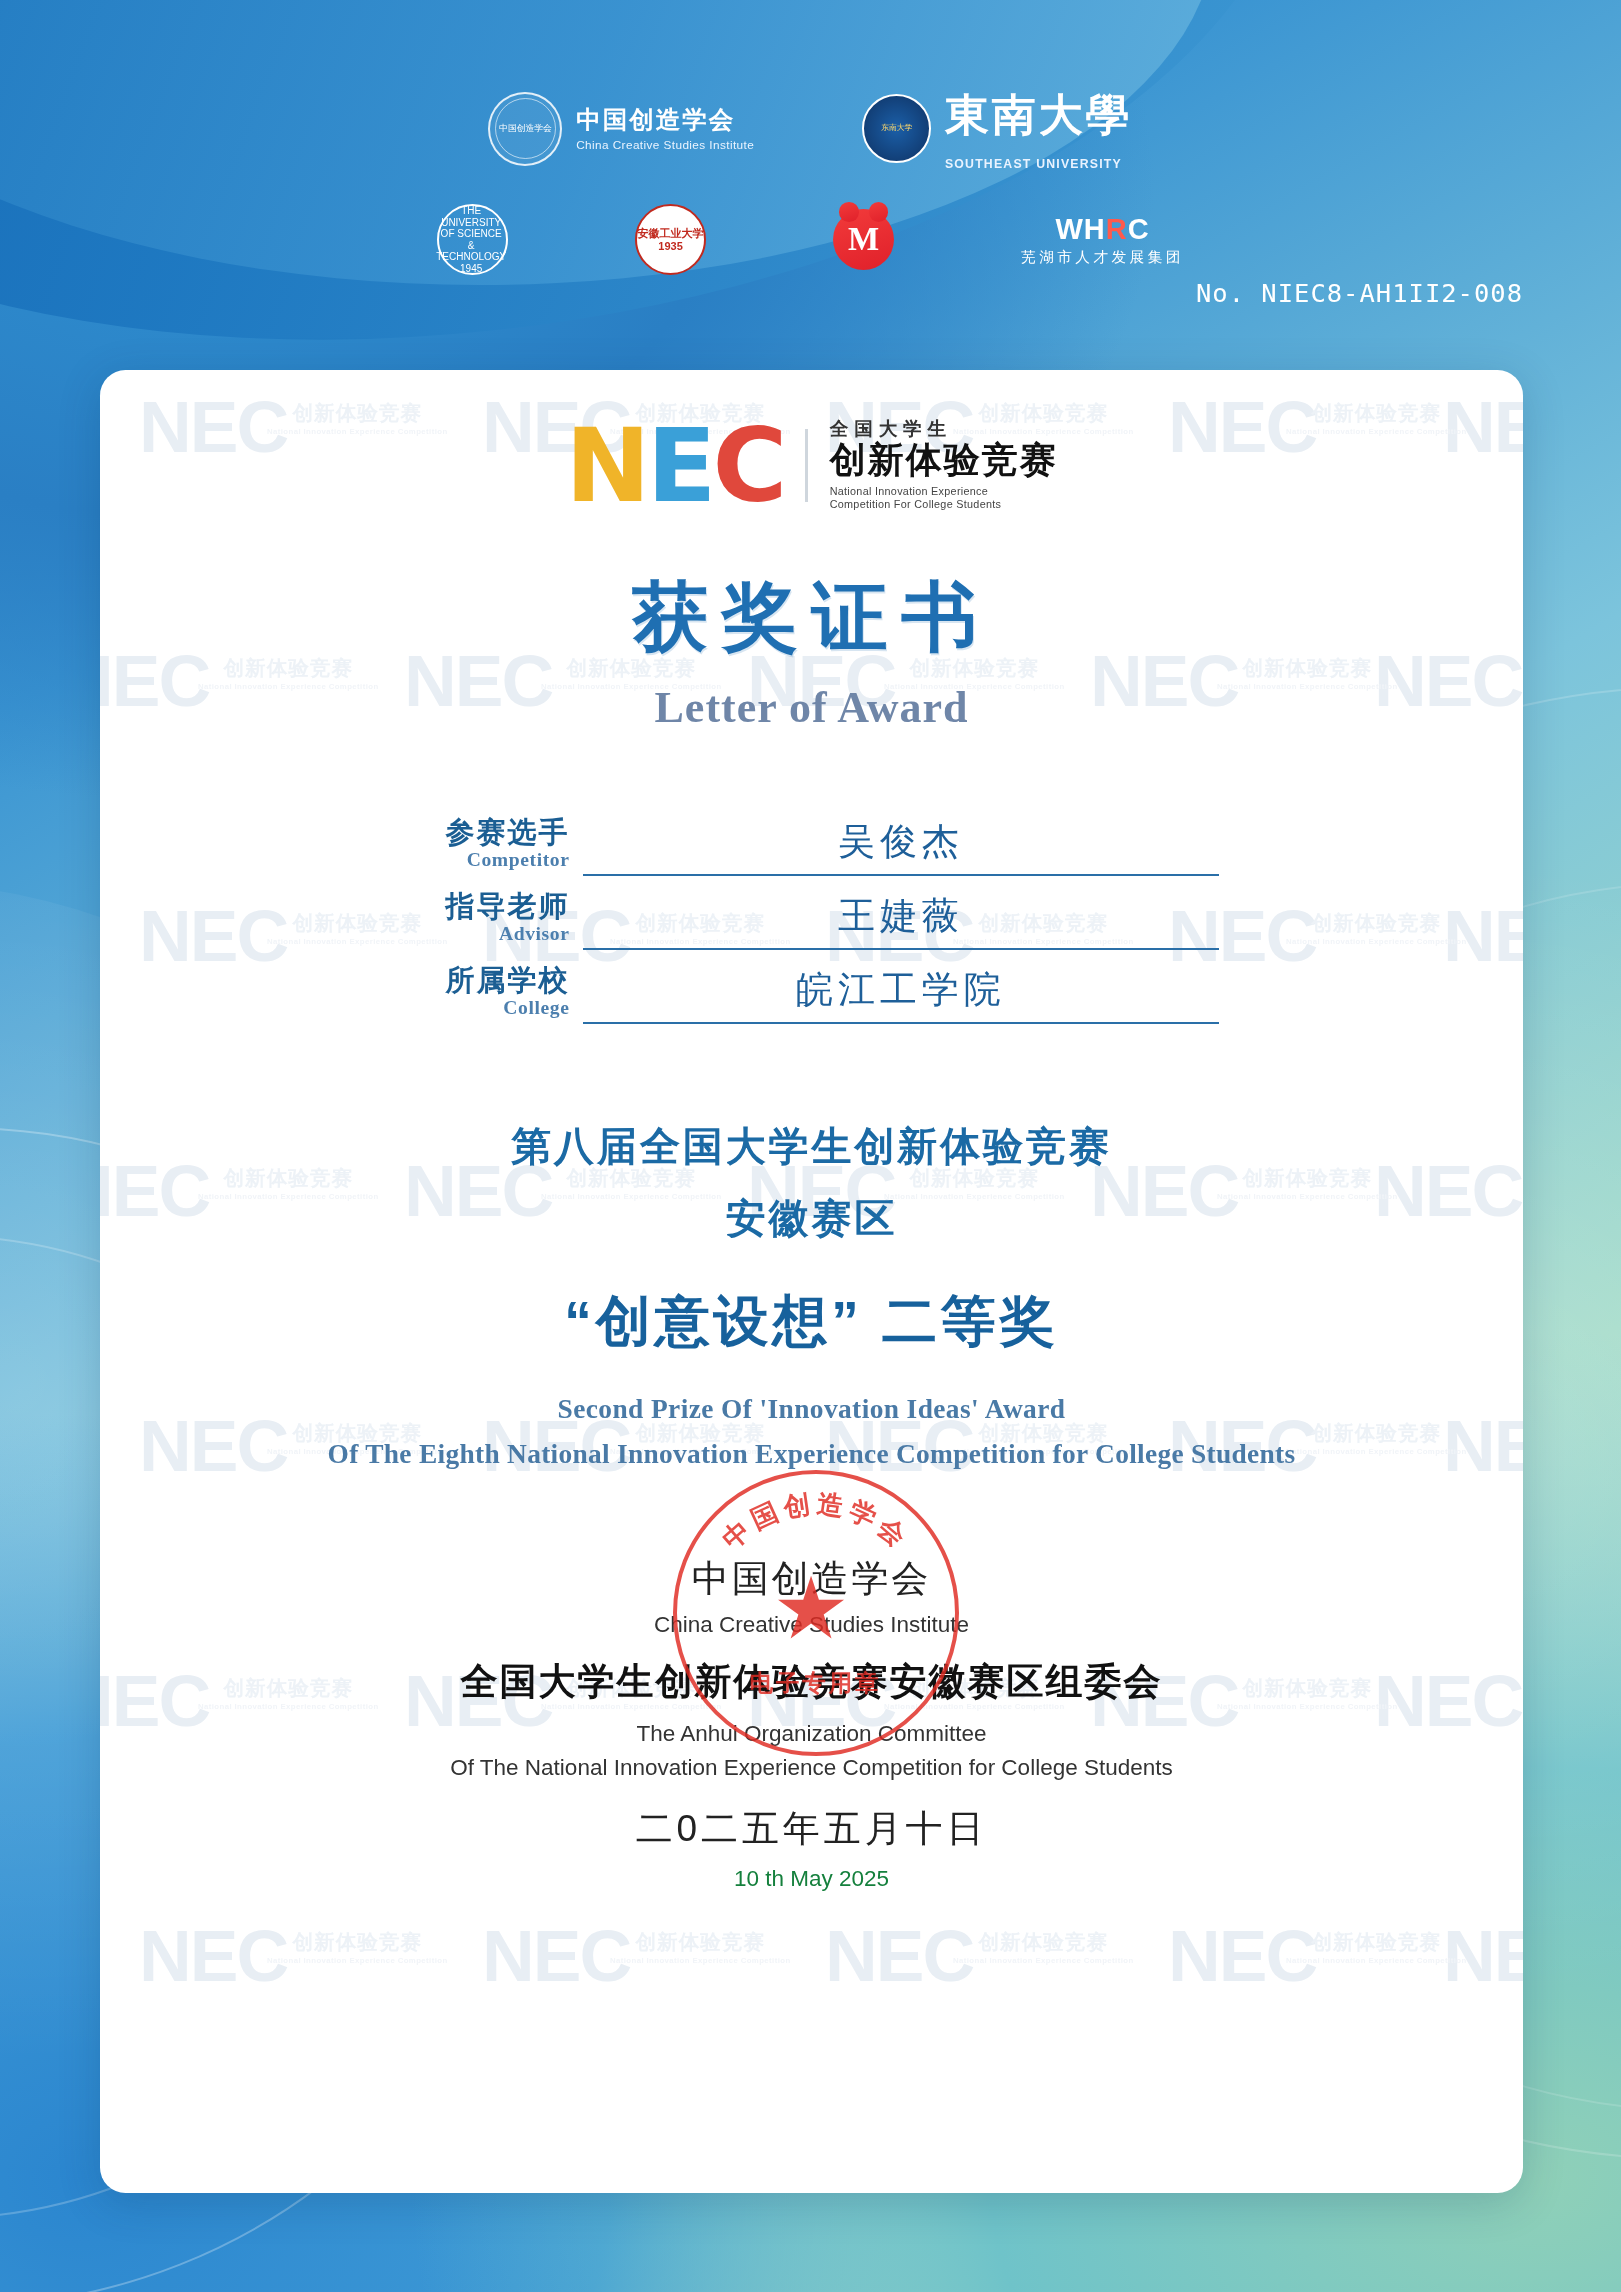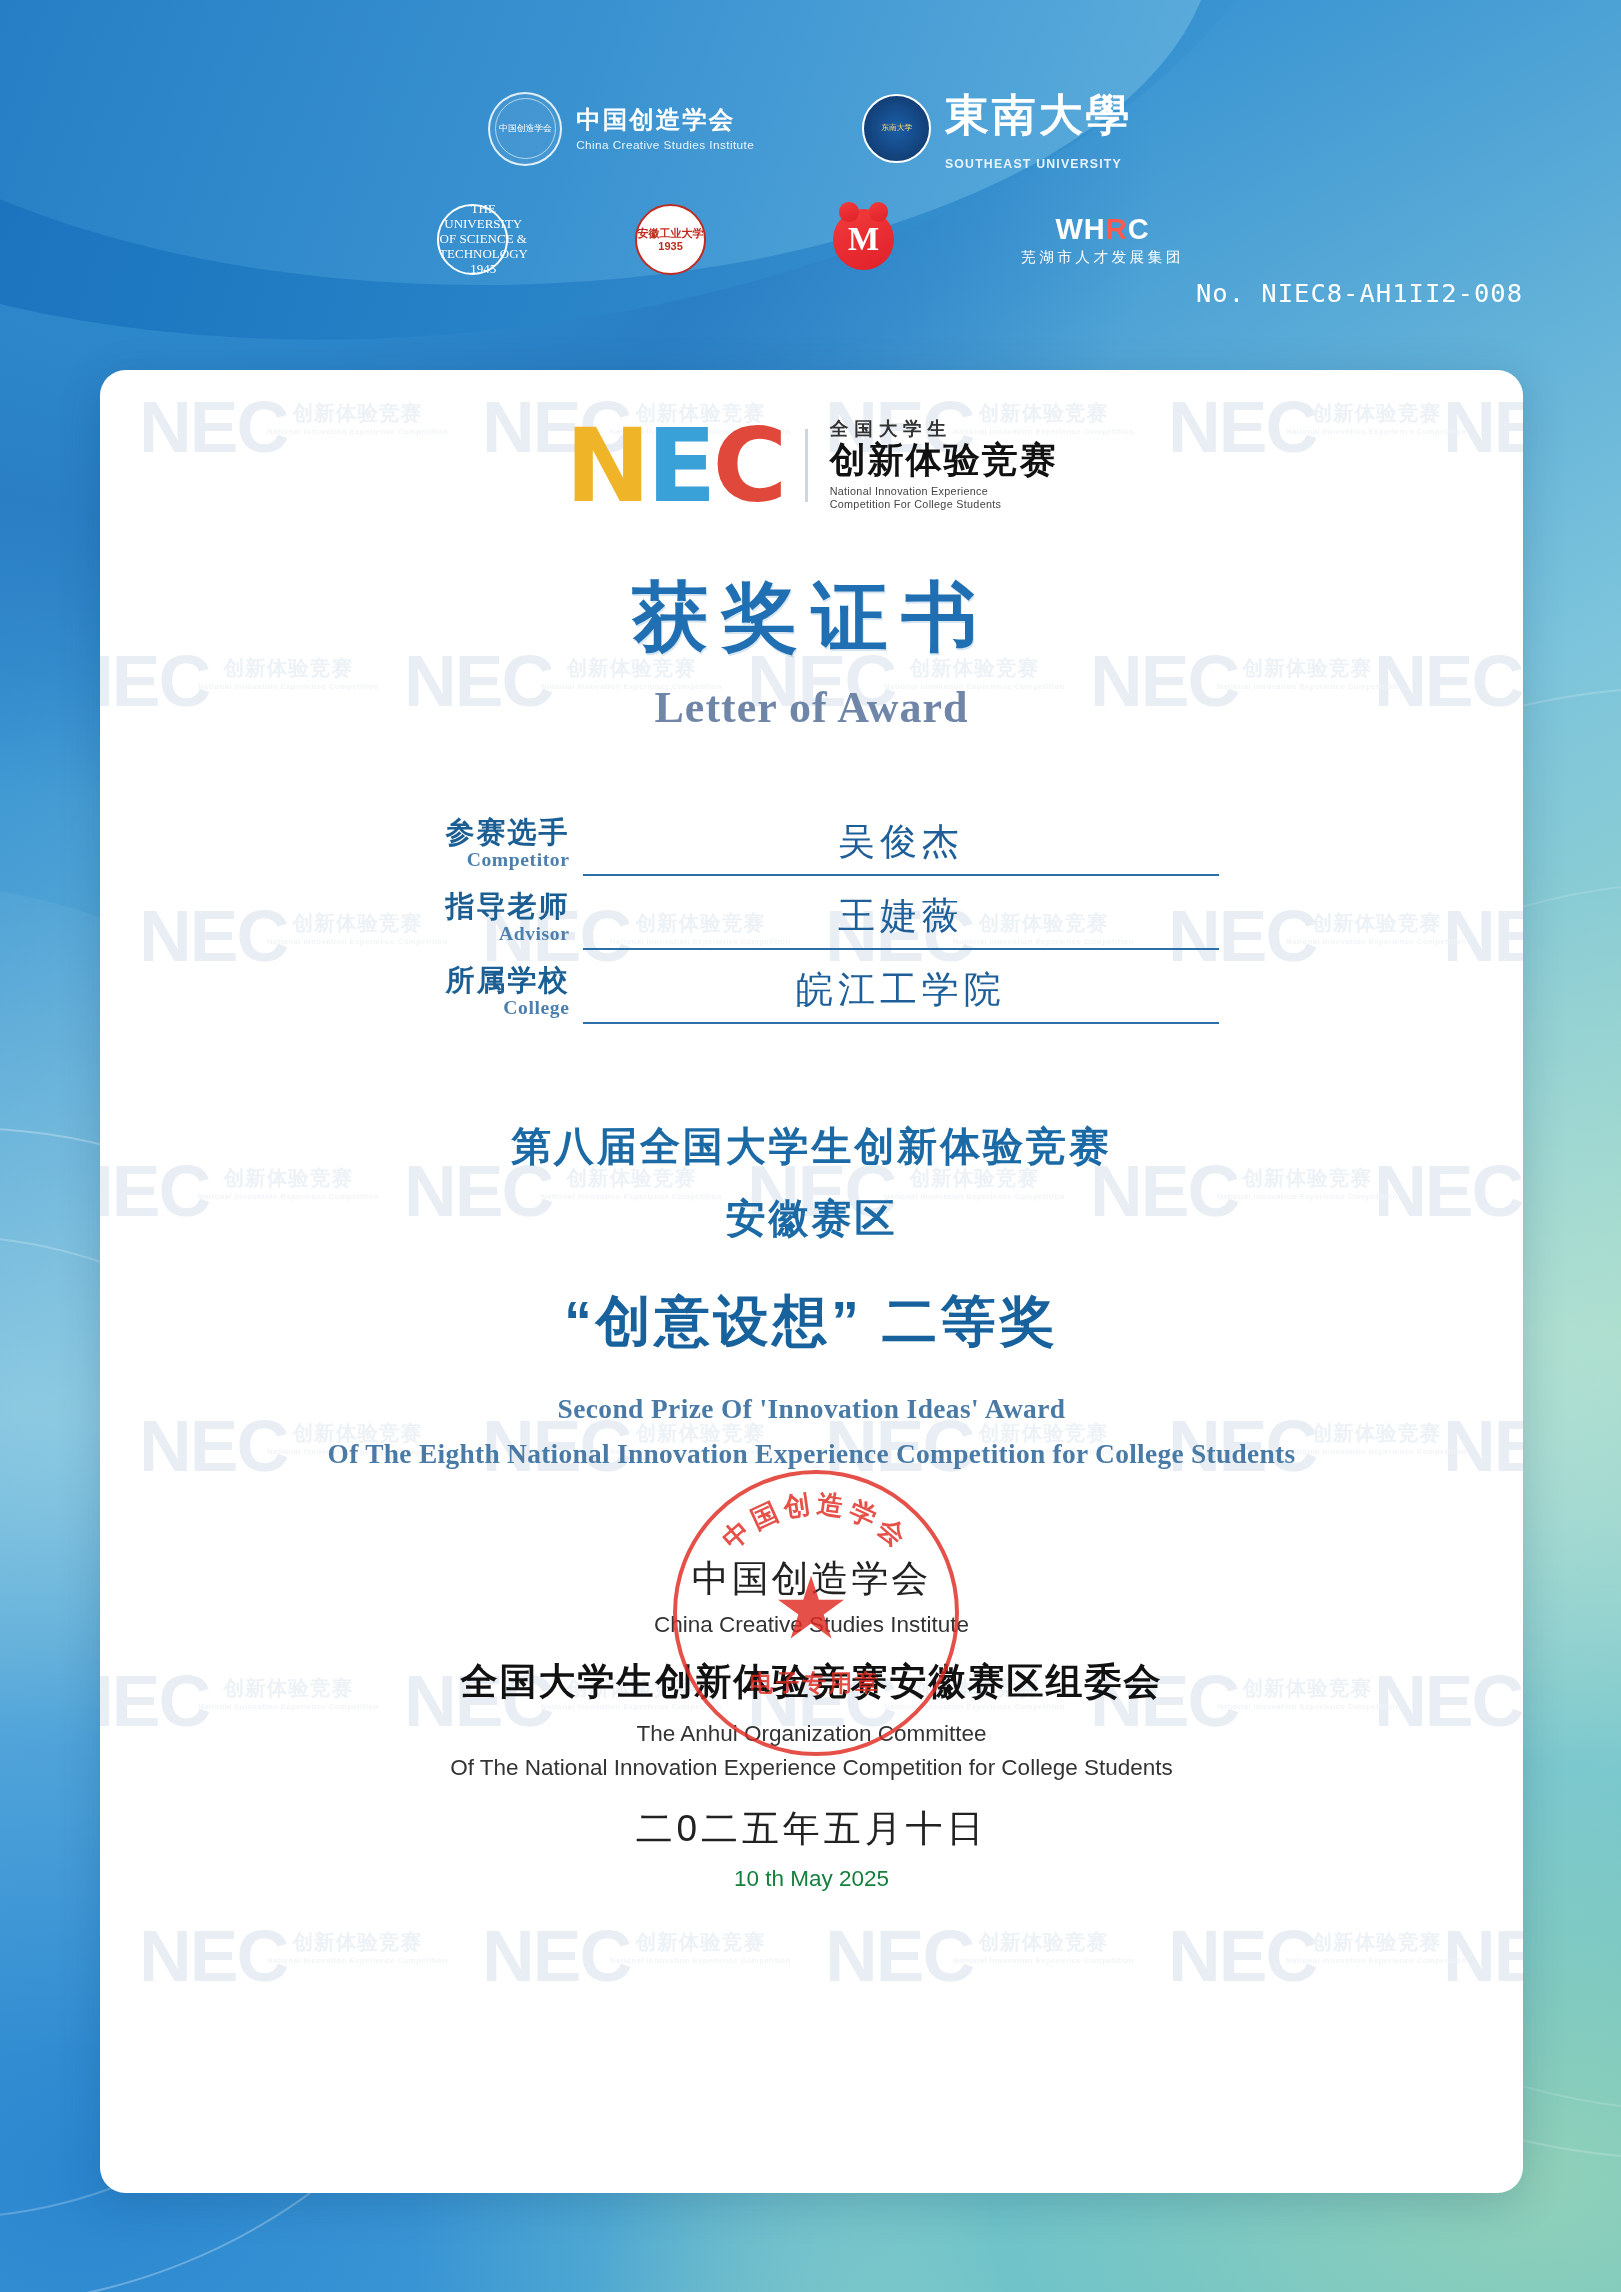--- a/index.html
+++ b/index.html
@@ -141,25 +141,24 @@
   .seu-en {
     color: #e9f3ff;
     font-size: 12.3px;
     letter-spacing: 1.2px;
     margin-top: 12px;
     font-weight: bold;
   }
   .ustc-seal {
     width: 71px; height: 71px; border-radius: 50%;
     border: 2px solid #ffffff;
-    color: #fff; font-size: 13px;
-    display: flex; align-items: center; justify-content: flex-start;
+    color: #fff; font-size: 10px;
+    display: flex; align-items: center; justify-content: flex-end;
     text-align: center; line-height: 1.15;
     box-sizing: border-box;
-    font-family: Liberation Serif, serif;
   }
   .ahut-seal {
     width: 71px; height: 71px; border-radius: 50%;
     background: #fff;
     border: 2px solid #c12a1f;
     color: #c12a1f; font-size: 11px;
     display: flex; align-items: center; justify-content: center;
     text-align: center; line-height: 1.15;
     box-sizing: border-box;
     font-weight: bold;

